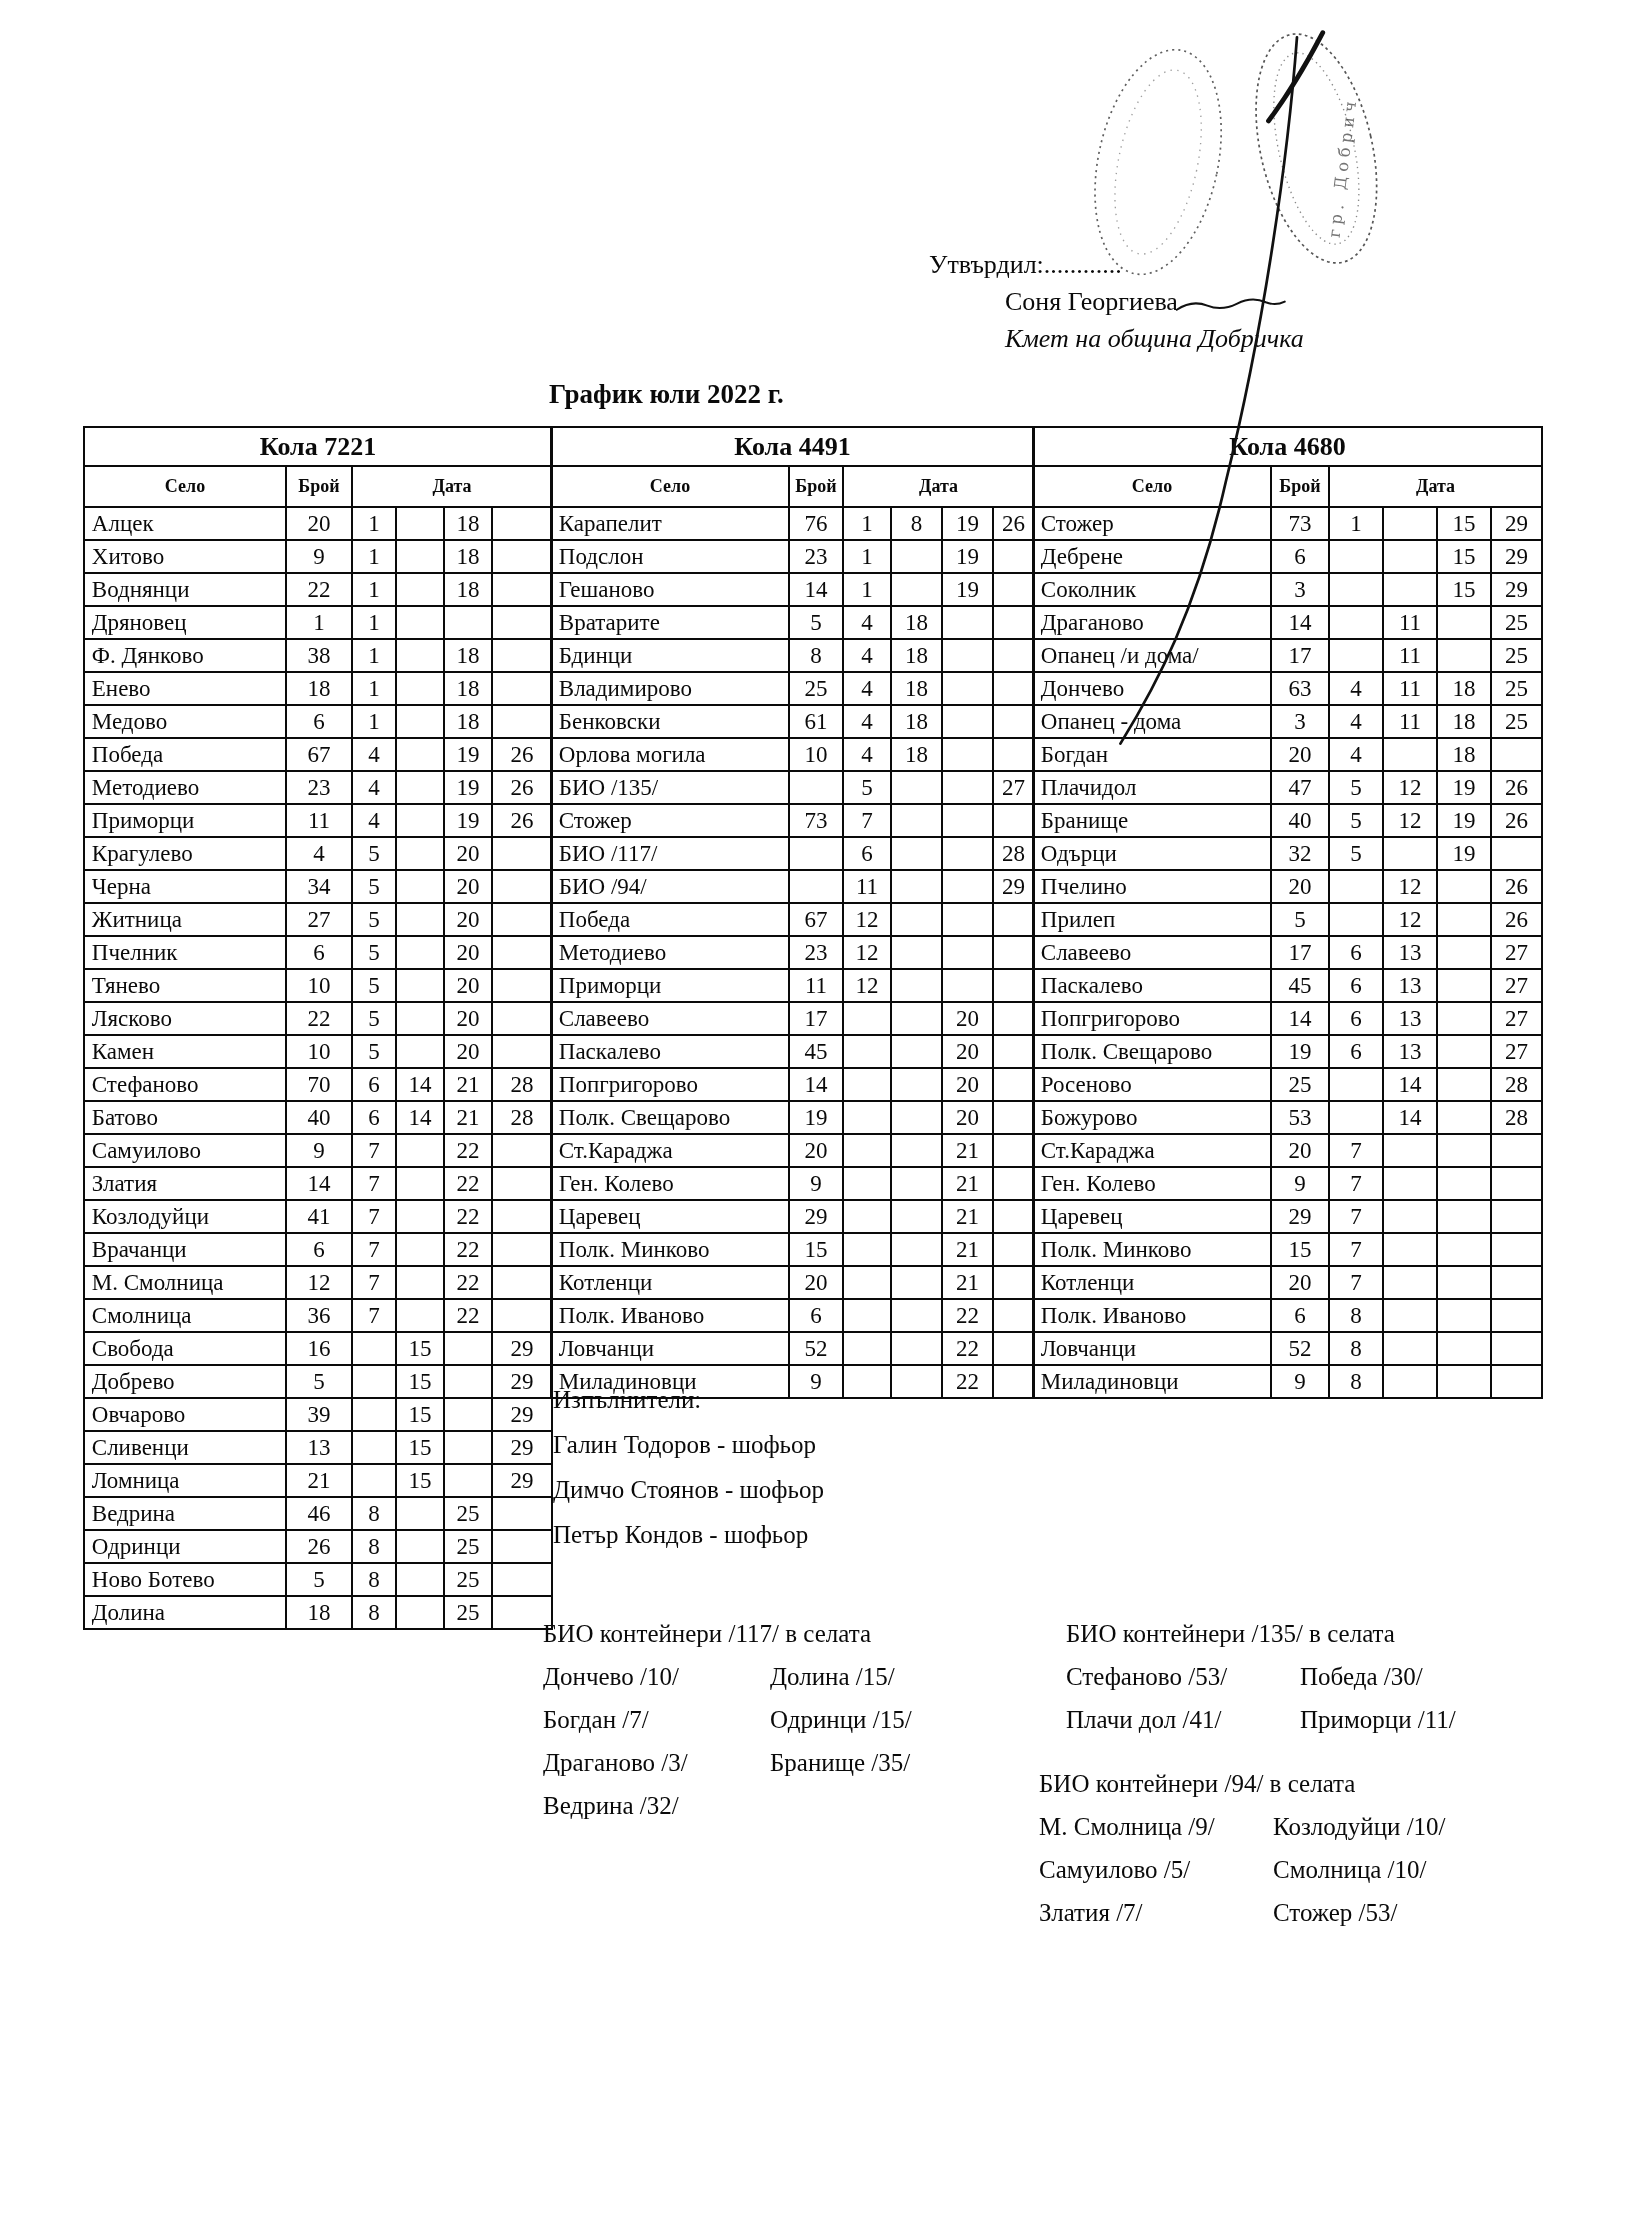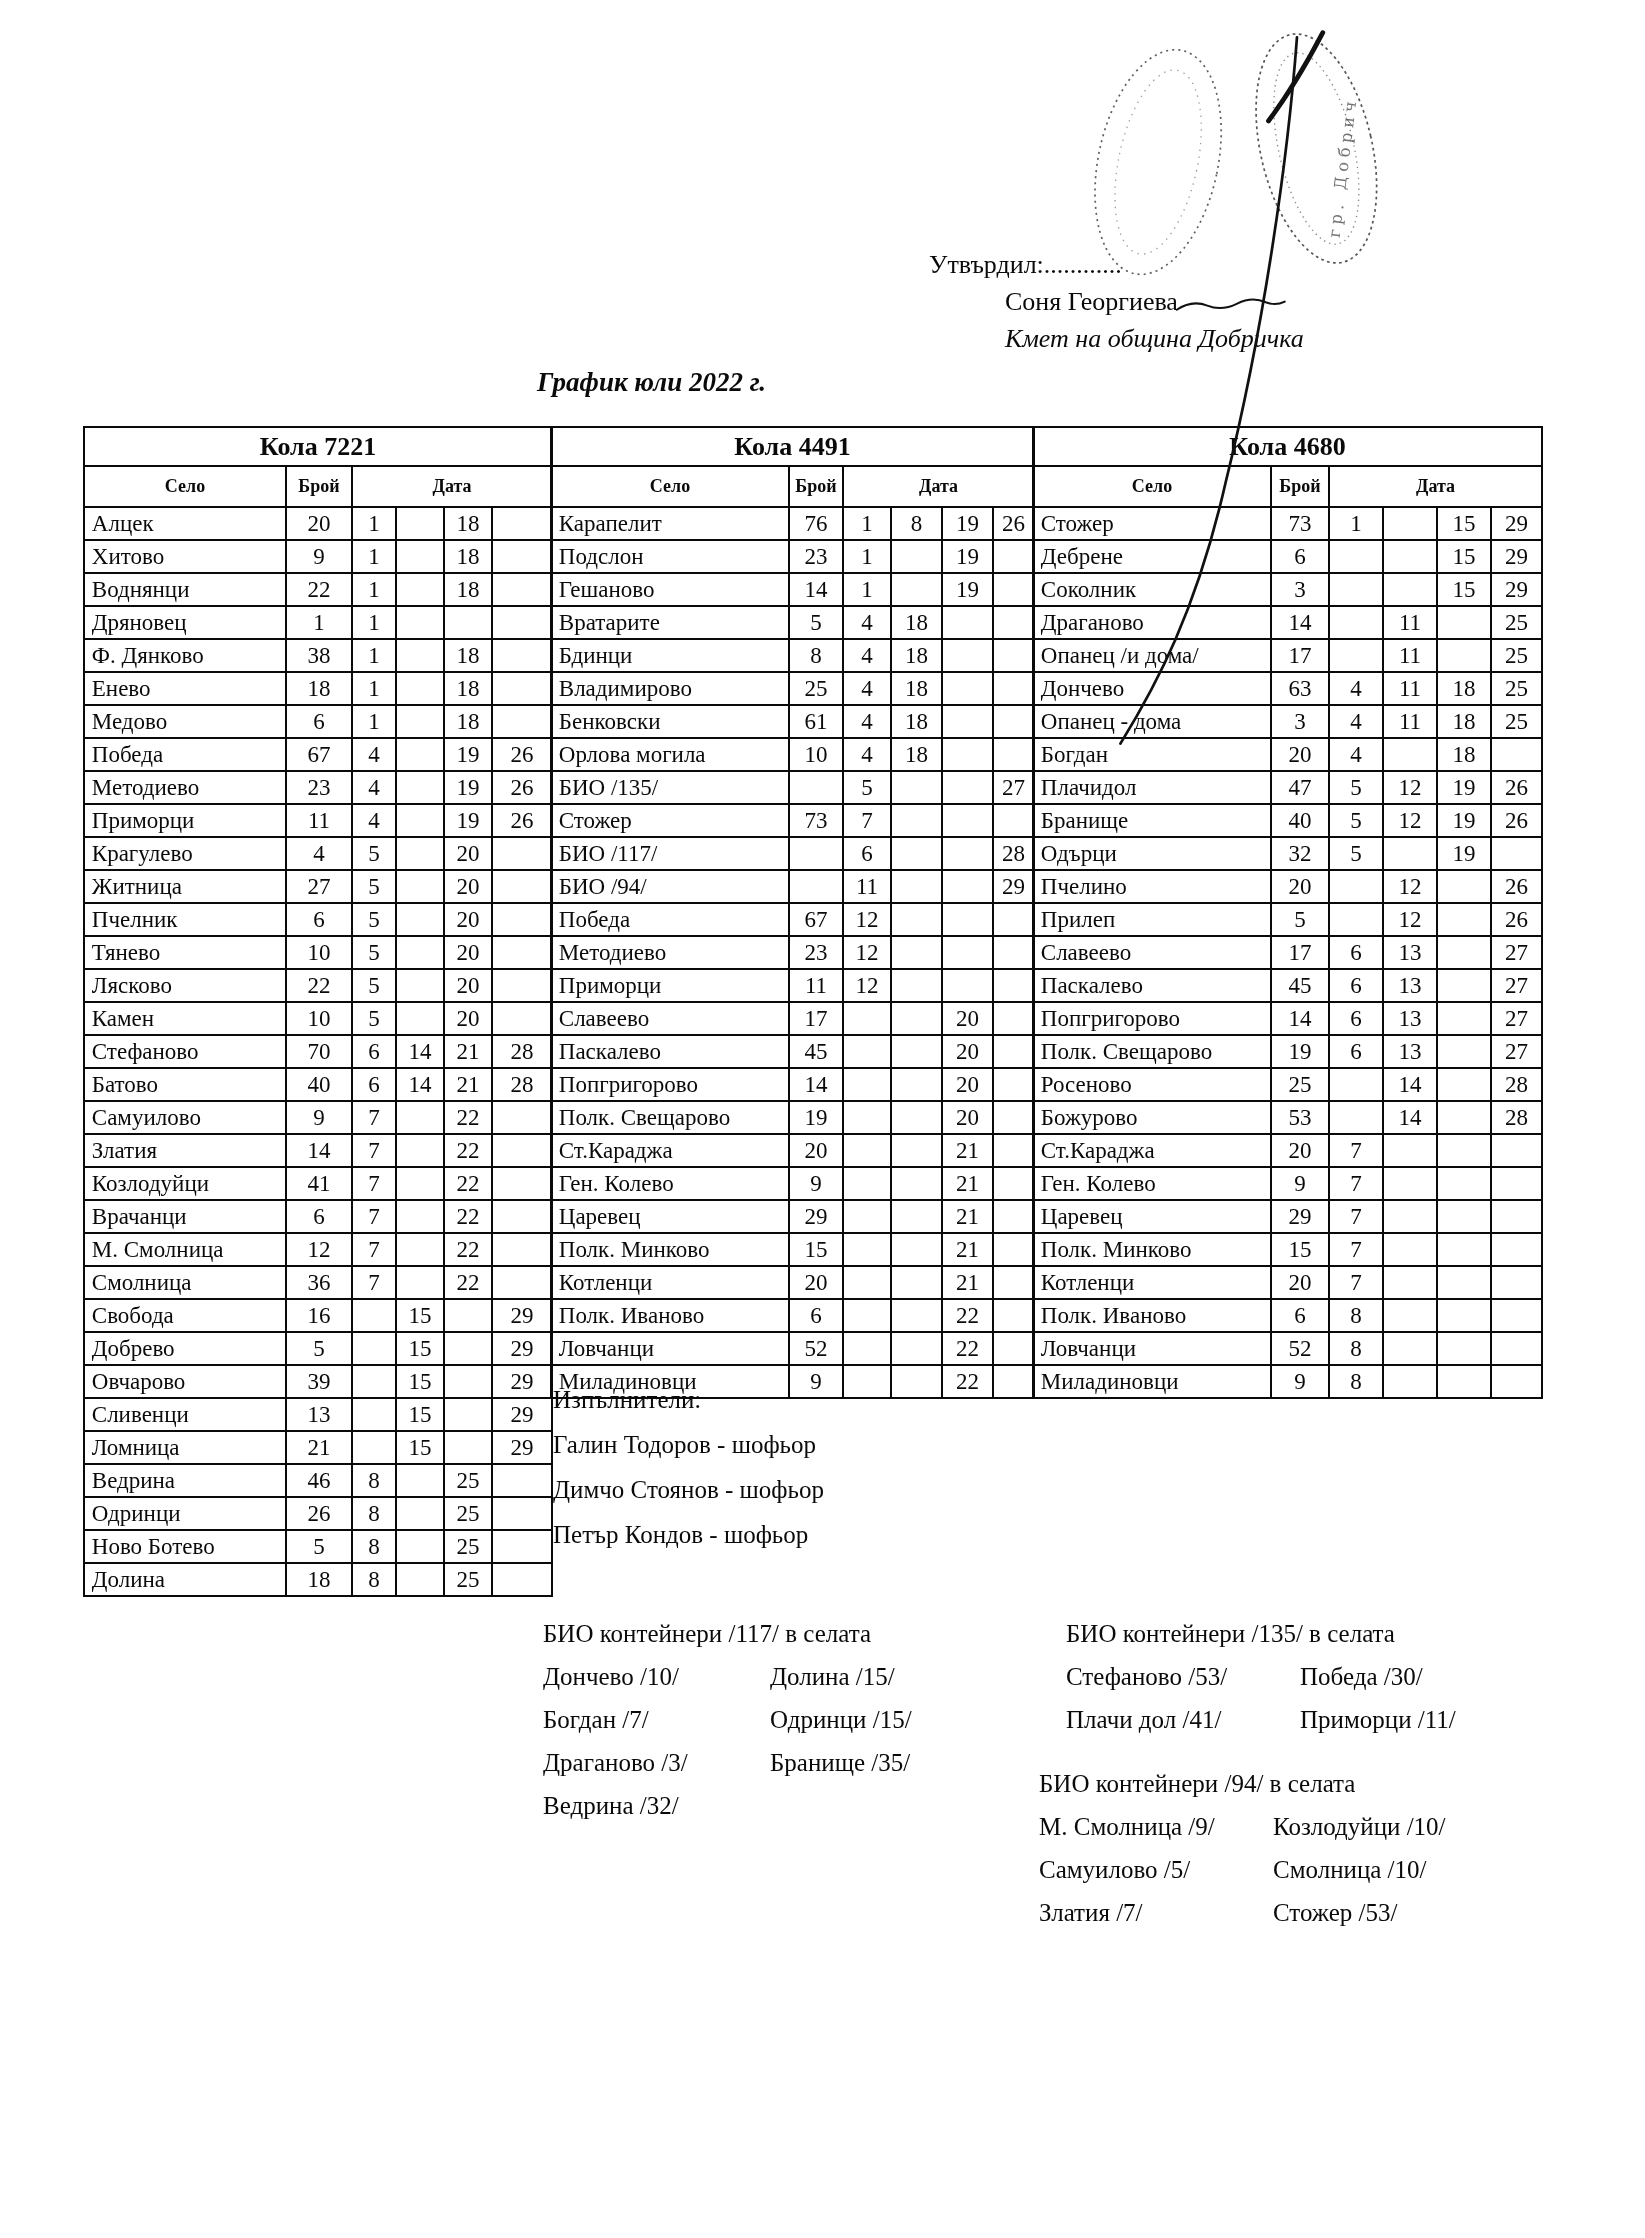--- a/index.html
+++ b/index.html
@@ -9,21 +9,21 @@
     background:#ffffff;
     font-family:"Liberation Serif","DejaVu Serif",serif;
     color:#0a0a0a;
     overflow:hidden;
   }
   
   .approval{position:absolute;left:929px;top:246px;font-size:26px;line-height:37px;}
   .approval .signer{padding-left:76px;}
   .approval .role{padding-left:76px;font-style:italic;}
   
-  .doc-title{position:absolute;left:533px;top:363px;margin:4px;font-size:27px;font-weight:bold;font-style:italic;}
+  .doc-title{position:absolute;left:533px;top:363px;margin:16px;font-size:27px;font-weight:bold;}
   
   table.sched{
     position:absolute;top:426px;
     border-collapse:collapse;
     table-layout:fixed;
     border:2.7px solid #0a0a0a;
   }
   table.sched th,table.sched td{
     border:2px solid #0a0a0a;
     padding:0;
@@ -173,20 +173,28 @@
             <td class="v">Приморци</td>
             <td class="c">11</td>
             <td class="d">4</td>
             <td class="d"></td>
             <td class="d">19</td>
             <td class="d">26</td>
           </tr>
           <tr>
             <td class="v">Крагулево</td>
             <td class="c">4</td>
+            <td class="d">5</td>
+            <td class="d"></td>
+            <td class="d">20</td>
+            <td class="d"></td>
+          </tr>
+          <tr>
+            <td class="v">Черна</td>
+            <td class="c">34</td>
             <td class="d">5</td>
             <td class="d"></td>
             <td class="d">20</td>
             <td class="d"></td>
           </tr>
           <tr>
             <td class="v">Житница</td>
             <td class="c">27</td>
             <td class="d">5</td>
             <td class="d"></td>

